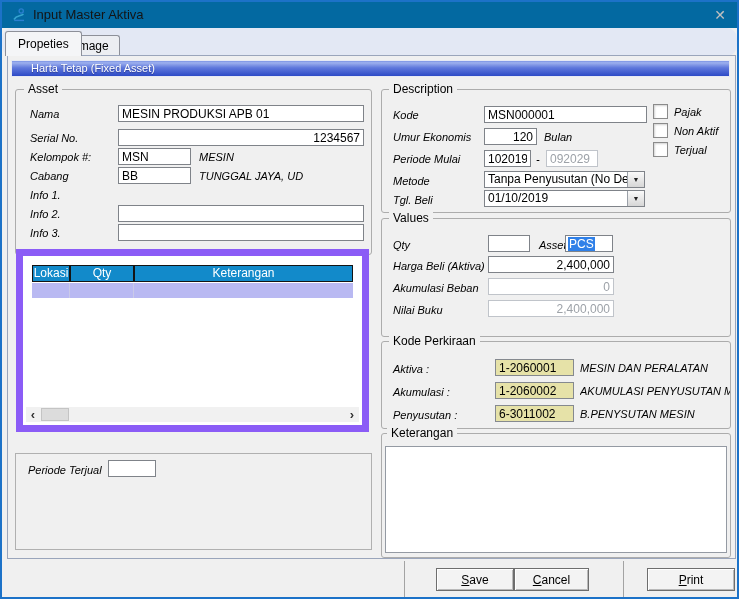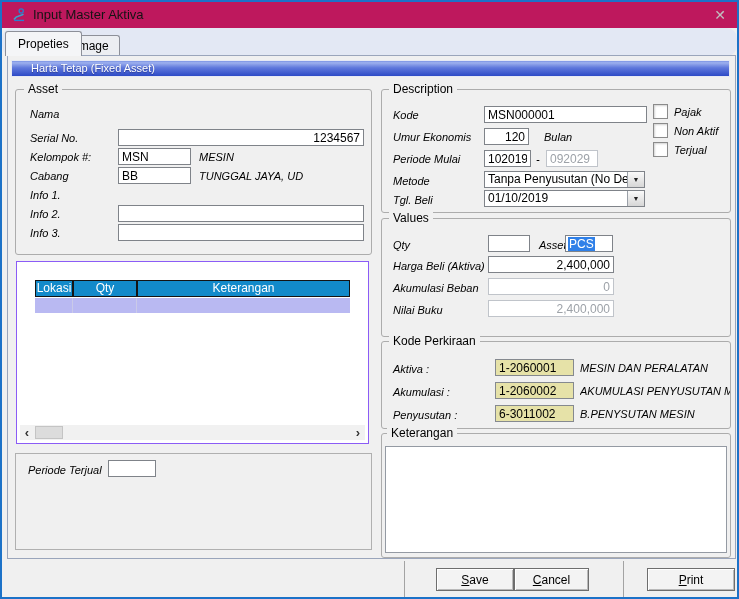--- a/index.html
+++ b/index.html
@@ -2,21 +2,21 @@
 <html><head>
 <meta charset="utf-8">
 <style>
   html,body{margin:0;padding:0;background:#cfd4db;}
   .window{
     position:relative;width:739px;height:599px;box-sizing:border-box;
     border:2px solid #1c72c8;background:#f0f0f0;overflow:hidden;
     font-family:"Liberation Sans",sans-serif;color:#000;
   }
   
-  .titlebar{position:absolute;left:0;top:0;width:100%;height:26px;background:#be185d;}
+  .titlebar{position:absolute;left:0;top:0;width:100%;height:26px;background:#0369a1;}
   .app-icon{position:absolute;left:9px;top:5px;width:16px;height:16px;}
   .title-text{position:absolute;left:31px;top:0;line-height:26px;font-size:13px;color:#141414;white-space:nowrap;}
   .close-btn{position:absolute;right:11px;top:0;line-height:26px;font-size:14px;color:#c0c0c0;cursor:default;}
   
   .tabstrip{position:absolute;left:0;top:26px;width:100%;height:28px;background:#e3e8f4;border-radius:10px;}
   .tab{box-sizing:border-box;font-size:12px;white-space:nowrap;}
   .tab-active{position:absolute;left:3px;top:3px;height:25px;padding:0 12px;background:#f4f5f7;
     border:1px solid #8d9099;border-bottom:none;border-radius:3px 3px 0 0;line-height:24px;z-index:2;}
   .tab-inactive{position:absolute;left:63px;top:7px;height:21px;padding:0 10px;background:#eceef2;
     border:1px solid #8d9099;border-bottom:none;border-radius:3px 3px 0 0;line-height:20px;}
@@ -41,22 +41,22 @@
     display:flex;align-items:stretch;font-size:12px;}
   .combo .ctext{flex:1;padding:0 3px;line-height:15px;white-space:nowrap;overflow:hidden;}
   .combo .cbtn{width:16px;background:linear-gradient(#fafafa,#d6d6d6);border-left:1px solid #9aa0a8;
     display:flex;align-items:center;justify-content:center;font-size:7px;color:#222;}
   .checkbox{position:absolute;width:13px;height:13px;background:#fff;border:1px solid #8b8b8b;
     box-shadow:inset 1px 1px 2px rgba(0,0,0,.18);}
   .selbox{position:absolute;box-sizing:border-box;height:17px;background:#fff;border:1px solid #7f8389;
     font-size:12px;padding:1px 2px;}
   .selbox .sel{background:#2f80e8;color:#fff;padding:0 1px;}
   
-  .grid{position:absolute;left:14px;top:259px;width:353px;height:183px;box-sizing:border-box;
-    background:#fff;border:1px solid #8b5cf6;padding:18px;}
+  .grid{position:absolute;left:14px;top:247px;width:353px;height:183px;box-sizing:border-box;
+    background:#fff;border:7px solid #8b5cf6;padding:9px;}
   .grid-head{display:flex;height:17px;border:1px solid #141414;box-sizing:border-box;}
   .gh{background:#128aca;color:#fff;font-size:12px;line-height:15px;text-align:center;
     box-sizing:border-box;border-right:2px solid #141414;overflow:hidden;}
   .gh:last-child{border-right:none;}
   .gh1{width:38px;}.gh2{width:64px;}.gh3{flex:1;}
   .grid-row{display:flex;height:15px;background:#b9b9f2;margin-top:1px;}
   .gc{box-sizing:border-box;border-right:1px solid #cacae8;}
   .gc1{width:38px;}.gc2{width:64px;}.gc3{flex:1;border-right:none;}
   .grid-scroll{position:absolute;left:3px;right:3px;bottom:3px;height:15px;background:#f1f1f1;
     display:flex;align-items:center;}
@@ -99,20 +99,21 @@
     <div class="tab tab-inactive">image</div>
   </div>
 
   <div class="content"></div>
   <div class="banner">Harta Tetap (Fixed Asset)</div>
 
   <div class="group" style="left:13px;top:87px;width:357px;height:166px;"></div>
   <span class="gtitle" style="left:22px;top:81px;">Asset</span>
 
   <span class="lbl" style="left:28px;top:105px;">Nama</span>
+  <input class="inp" style="left: 116px; top: 103px; width: 246px;" value="MESIN PRODUKSI APB 01">
 
   <span class="lbl" style="left:28px;top:129px;">Serial No.</span>
   <input class="inp" style="left: 116px; top: 127px; width: 246px; text-align: right;" value="1234567">
 
   <span class="lbl" style="left:28px;top:148px;">Kelompok #:</span>
   <input class="inp" style="left: 116px; top: 146px; width: 73px;" value="MSN">
   <span class="lbl" style="left:197px;top:148px;">MESIN</span>
 
   <span class="lbl" style="left:28px;top:167px;">Cabang</span>
   <input class="inp" style="left: 116px; top: 165px; width: 73px;" value="BB">
@@ -149,21 +150,21 @@
   <span class="lbl" style="left:26px;top:461px;">Periode Terjual</span>
   <input class="inp" style="left: 106px; top: 458px; width: 48px;">
 
   <div class="group" style="left:379px;top:87px;width:350px;height:124px;"></div>
   <span class="gtitle" style="left:387px;top:81px;">Description</span>
 
   <span class="lbl" style="left:391px;top:106px;">Kode</span>
   <input class="inp" style="left: 482px; top: 104px; width: 163px;" value="MSN000001">
 
   <span class="lbl" style="left:391px;top:128px;">Umur Ekonomis</span>
-  <input class="inp num" style="left: 482px; top: 126px; width: 45px;" value="120">
+  <input class="inp num" style="left: 482px; top: 126px; width: 53px;" value="120">
   <span class="lbl" style="left:542px;top:128px;">Bulan</span>
 
   <span class="lbl" style="left:391px;top:150px;">Periode Mulai</span>
   <input class="inp" style="left: 482px; top: 148px; width: 47px;" value="102019">
   <span class="lbl" style="left:534px;top:150px;">-</span>
   <input class="inp dis" style="left: 544px; top: 148px; width: 52px;" disabled="" value="092029">
 
   <span class="lbl" style="left:391px;top:172px;">Metode</span>
   <div class="combo" style="left:482px;top:169px;width:161px;">
     <div class="ctext">Tanpa Penyusutan (No Dep</div>

